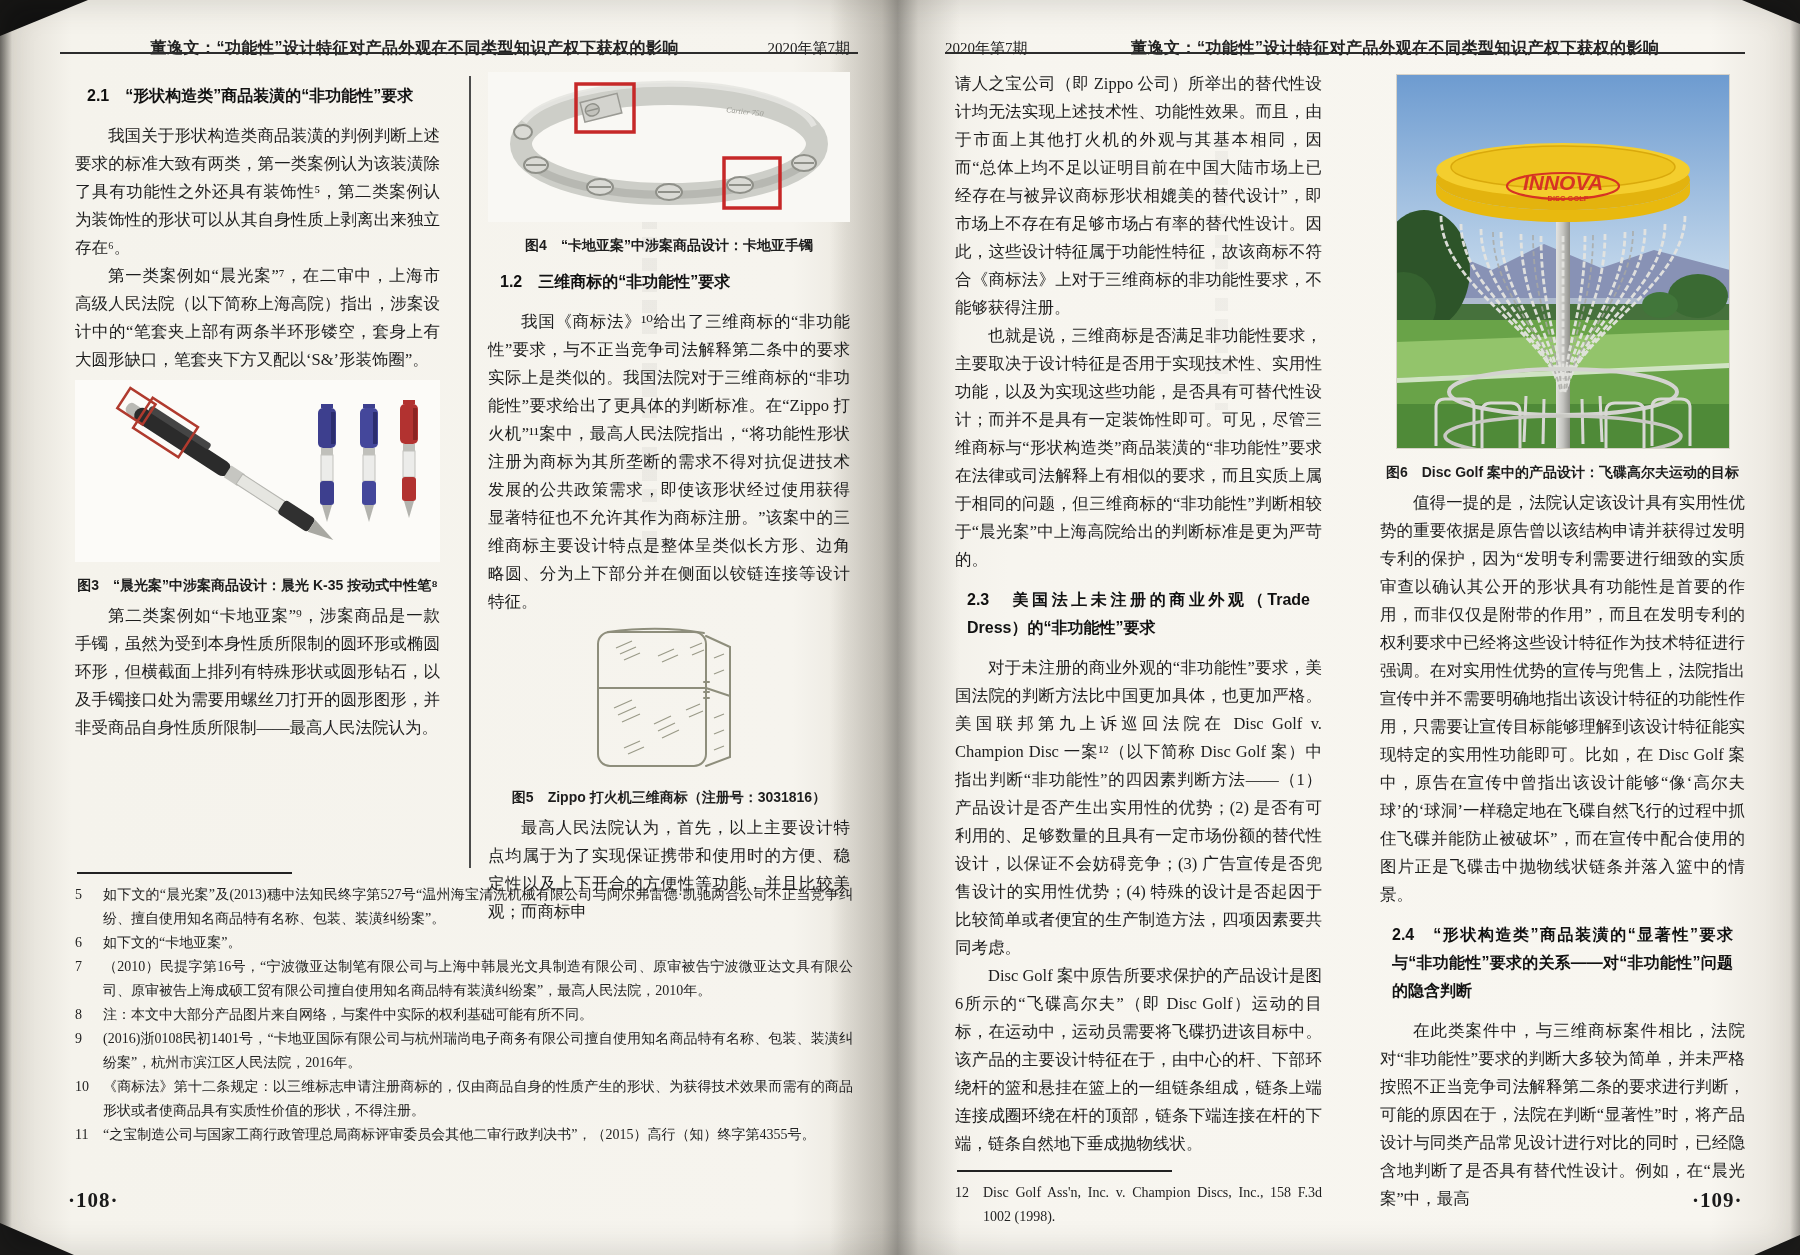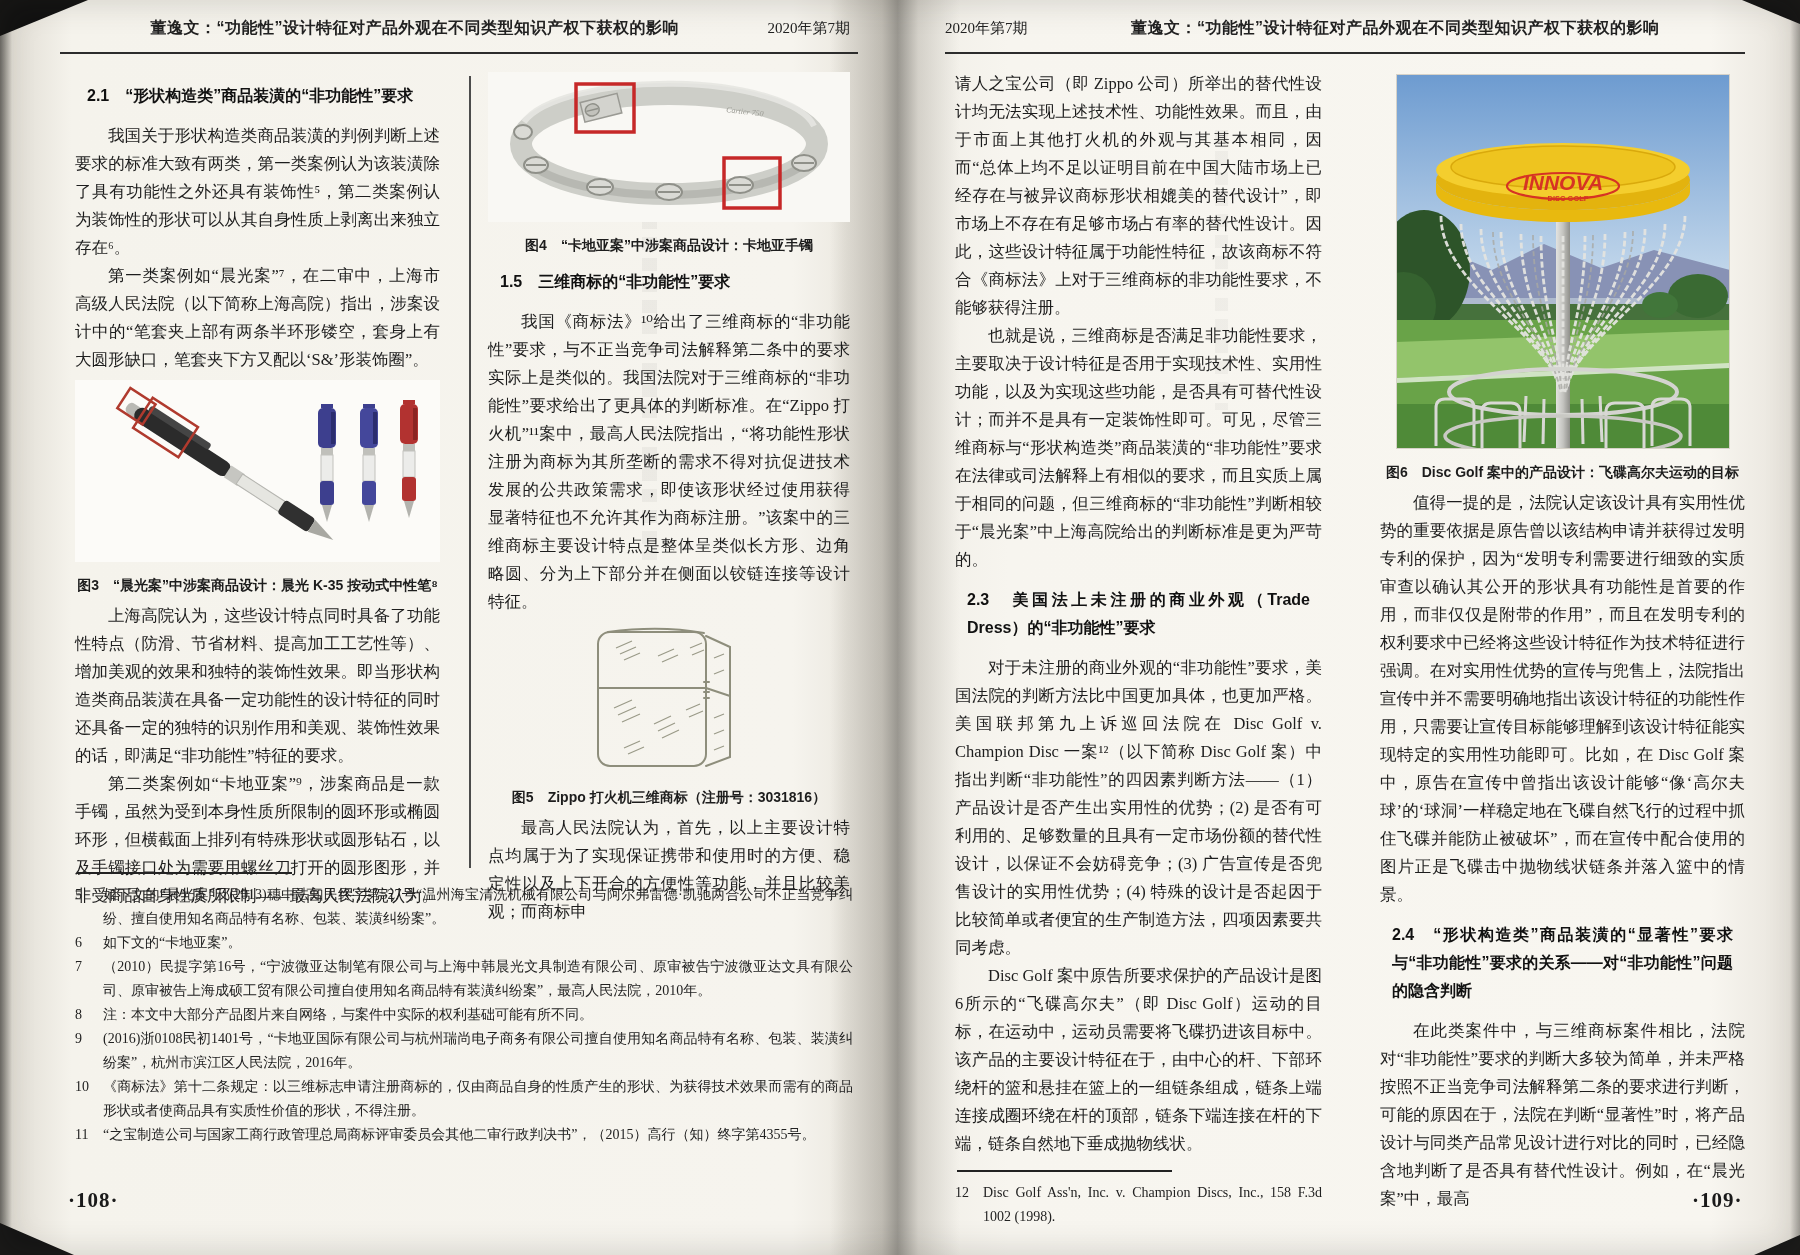--- a/index.html
+++ b/index.html
@@ -14,21 +14,21 @@
   .edge-right{position:absolute;right:0;top:0;width:10px;height:1255px;background:linear-gradient(270deg,rgba(0,0,0,.28),rgba(0,0,0,0));}
   .corner{position:absolute;width:0;height:0;}
   .corner.tl{left:0;top:0;border-top:36px solid #101010;border-right:88px solid transparent;}
   .corner.bl{left:0;bottom:0;border-bottom:32px solid #141414;border-right:74px solid transparent;}
   .corner.tr{right:0;top:0;border-top:24px solid #121212;border-left:58px solid transparent;}
   .corner.br{right:0;bottom:0;border-bottom:20px solid #161616;border-left:46px solid transparent;}
   .bleed{position:absolute;opacity:.055;background:repeating-linear-gradient(180deg,#3a3a3a 0 13px,transparent 13px 21px);}
 
   .hdr{position:absolute;display:flex;align-items:baseline;gap:18px;}
   .hdr-title{flex:1;text-align:center;font-family:"Liberation Sans","DejaVu Sans",sans-serif;
-    font-weight:bold;font-size:16px;letter-spacing:.5px;color:#222;}
+    font-weight:bold;font-size:16px;letter-spacing:.5px;color:#222;margin-top:20px;}
   .hdr-issue{font-size:15px;color:#222;white-space:nowrap;}
   .hrule{position:absolute;height:2px;background:#2c2c2c;}
 
   .col{position:absolute;font-size:16.5px;line-height:28px;text-align:justify;}
   .para{margin:0;text-indent:33px;}
   .para.noindent{text-indent:0;}
   .sec{margin:12px;font-family:"Liberation Sans","DejaVu Sans",sans-serif;font-weight:bold;
     font-size:16px;line-height:28px;color:#111;text-align:justify;}
   figure{margin:0;}
   .fig{margin:6px 0 2px 0;text-align:center;}
@@ -106,21 +106,20 @@
           <rect x="325" y="24" width="18" height="40" rx="5" fill="#b23230"></rect>
           <rect x="338" y="28" width="4" height="32" fill="#8c2422"></rect>
           <rect x="328" y="64" width="12" height="7" fill="#c0c0bb"></rect>
           <rect x="328" y="71" width="12" height="26" fill="#ececea" stroke="#c2c2bd" stroke-width="1"></rect>
           <rect x="327" y="97" width="14" height="24" rx="3" fill="#b23230"></rect>
           <polygon points="329,121 339,121 334,138" fill="#b3b3ae"></polygon>
         </g>
       </svg>
       <figcaption class="cap">图3　“晨光案”中涉案商品设计：晨光 K-35 按动式中性笔⁸</figcaption>
     </figure>
-    <p class="para">上海高院认为，这些设计特点同时具备了功能性特点（防滑、节省材料、提高加工工艺性等）、增加美观的效果和独特的装饰性效果。即当形状构造类商品装潢在具备一定功能性的设计特征的同时还具备一定的独特的识别作用和美观、装饰性效果的话，即满足“非功能性”特征的要求。</p>
     <p class="para">第二类案例如“卡地亚案”⁹，涉案商品是一款手镯，虽然为受到本身性质所限制的圆环形或椭圆环形，但横截面上排列有特殊形状或圆形钻石，以及手镯接口处为需要用螺丝刀打开的圆形图形，并非受商品自身性质所限制——最高人民法院认为。</p>
   </div>
 
   <div class="vdivider"></div>
 
   <div class="col" style="left:488px;top:70px;width:362px;">
     <figure class="fig" style="margin-top:2px;">
       <svg width="362" height="150" viewBox="0 0 362 150">
         <rect width="362" height="150" fill="#f9f8f4"></rect>
         <ellipse cx="181" cy="72" rx="148" ry="50" fill="none" stroke="#cdcec8" stroke-width="22"></ellipse>
@@ -143,21 +142,21 @@
           <rect x="94" y="26" width="38" height="20" fill="#d3d3ce" stroke="#9a9a94" stroke-width="1.5"></rect>
           <ellipse cx="104" cy="36" rx="7" ry="6" fill="#c2c2bc" stroke="#8f9089" stroke-width="1.5"></ellipse>
           <line x1="98" y1="36" x2="110" y2="36" stroke="#8f9089" stroke-width="1.5"></line>
         </g>
         <text x="238" y="40" font-size="8" fill="#9a9a93" font-style="italic" transform="rotate(7 238 40)">Cartier 750</text>
         <rect x="88" y="12" width="58" height="48" fill="none" stroke="#c62828" stroke-width="3.5"></rect>
         <rect x="236" y="86" width="56" height="50" fill="none" stroke="#c62828" stroke-width="3.5"></rect>
       </svg>
       <figcaption class="cap">图4　“卡地亚案”中涉案商品设计：卡地亚手镯</figcaption>
     </figure>
-    <h3 class="sec">1.5　三维商标的“非功能性”要求</h3>
+    <h3 class="sec">1.2　三维商标的“非功能性”要求</h3>
     <p class="para">我国《商标法》¹⁰给出了三维商标的“非功能性”要求，与不正当竞争司法解释第二条中的要求实际上是类似的。我国法院对于三维商标的“非功能性”要求给出了更具体的判断标准。在“Zippo 打火机”¹¹案中，最高人民法院指出，“将功能性形状注册为商标为其所垄断的需求不得对抗促进技术发展的公共政策需求，即使该形状经过使用获得显著特征也不允许其作为商标注册。”该案中的三维商标主要设计特点是整体呈类似长方形、边角略圆、分为上下部分并在侧面以铰链连接等设计特征。</p>
     <figure class="fig">
       <svg width="230" height="152" viewBox="0 0 230 152">
         <g stroke="#8e8e7c" stroke-width="2" fill="none" stroke-linecap="round">
           <rect x="44" y="10" width="108" height="134" rx="12"></rect>
           <path d="M152,14 l24,11 v110 l-24,9"></path>
           <path d="M54,10 q52,-7 96,1"></path>
           <line x1="44" y1="66" x2="152" y2="66"></line>
           <line x1="152" y1="66" x2="176" y2="74"></line>
           <line x1="150" y1="60" x2="155" y2="60"></line>

